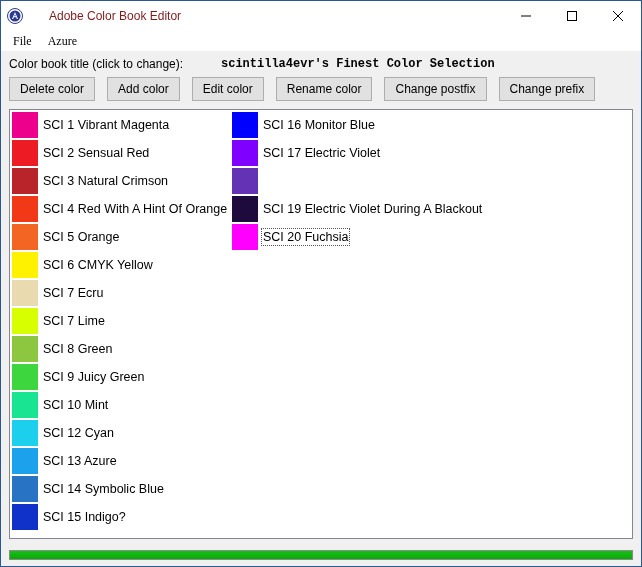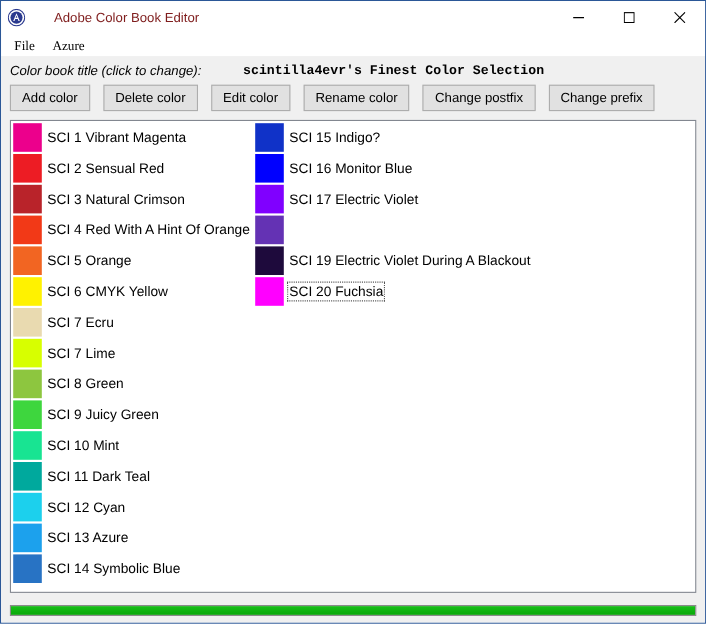--- a/index.html
+++ b/index.html
@@ -54,21 +54,21 @@
     top: 50px; left: 0; right: 0; bottom: 0;
     background: #f0f0f0;
     padding: 6px 8px 8px 8px;
   }
   .title-row {
     display: flex;
     align-items: center;
     font-size: 12px;
     margin-bottom: 6px;
   }
-  .title-label { width: 212px; font-style: italic; }
+  .title-label { width: 212px; }
   .title-value { font-weight: bold; font-family: Liberation Mono, monospace; }
   .toolbar {
     display: flex;
     gap: 12px;
     margin-bottom: 8px;
   }
   .btn {
     background: #e1e1e1;
     border: 1px solid #adadad;
     padding: 4px 10px;
@@ -154,22 +154,22 @@
   <div class="menu-item">Azure</div>
 </div>
 
 <div class="client">
   <div class="title-row">
     <span class="title-label">Color book title (click to change):</span>
     <span class="title-value">scintilla4evr's Finest Color Selection</span>
   </div>
 
   <div class="toolbar">
+    <button class="btn">Delete color</button>
     <button class="btn">Add color</button>
-    <button class="btn">Delete color</button>
     <button class="btn">Edit color</button>
     <button class="btn">Rename color</button>
     <button class="btn">Change postfix</button>
     <button class="btn">Change prefix</button>
   </div>
 
   <div class="color-list" id="color-list">
       <div class="color-item">
         <div class="swatch" style="background: rgb(236, 0, 140);"></div>
         <span class="color-label">SCI 1 Vibrant Magenta</span>
@@ -208,24 +208,20 @@
       </div>
       <div class="color-item">
         <div class="swatch" style="background: rgb(62, 214, 62);"></div>
         <span class="color-label">SCI 9 Juicy Green</span>
       </div>
       <div class="color-item">
         <div class="swatch" style="background: rgb(24, 228, 146);"></div>
         <span class="color-label">SCI 10 Mint</span>
       </div>
       <div class="color-item">
-        <div class="swatch" style="background: rgb(0, 169, 157);"></div>
-        <span class="color-label">SCI 11 Dark Teal</span>
-      </div>
-      <div class="color-item">
         <div class="swatch" style="background: rgb(28, 208, 237);"></div>
         <span class="color-label">SCI 12 Cyan</span>
       </div>
       <div class="color-item">
         <div class="swatch" style="background: rgb(28, 161, 237);"></div>
         <span class="color-label">SCI 13 Azure</span>
       </div>
       <div class="color-item">
         <div class="swatch" style="background: rgb(40, 115, 196);"></div>
         <span class="color-label">SCI 14 Symbolic Blue</span>

